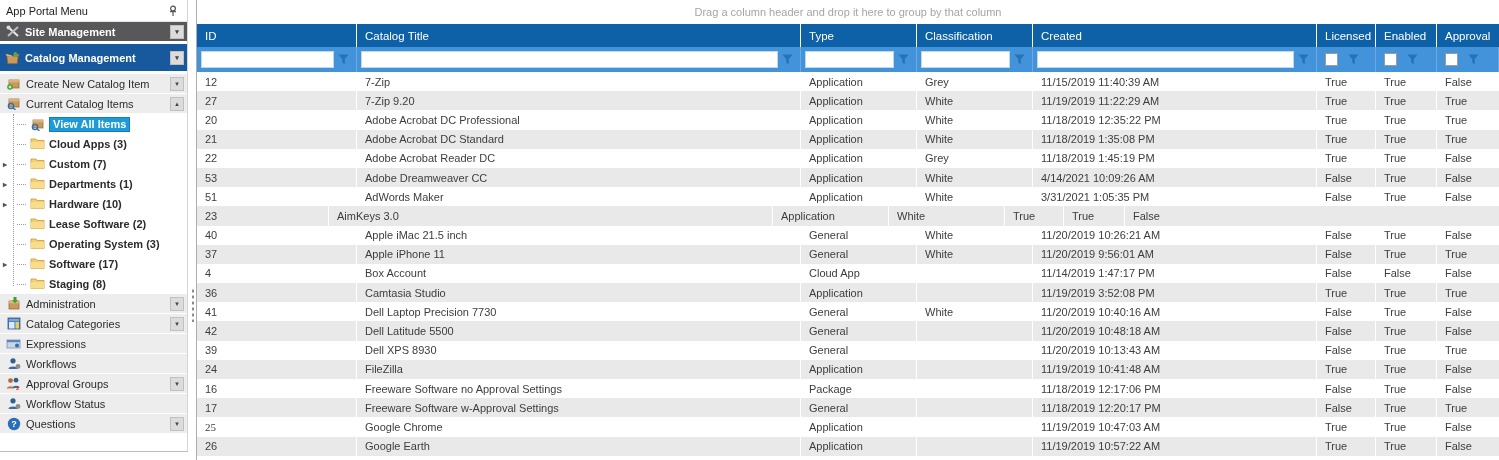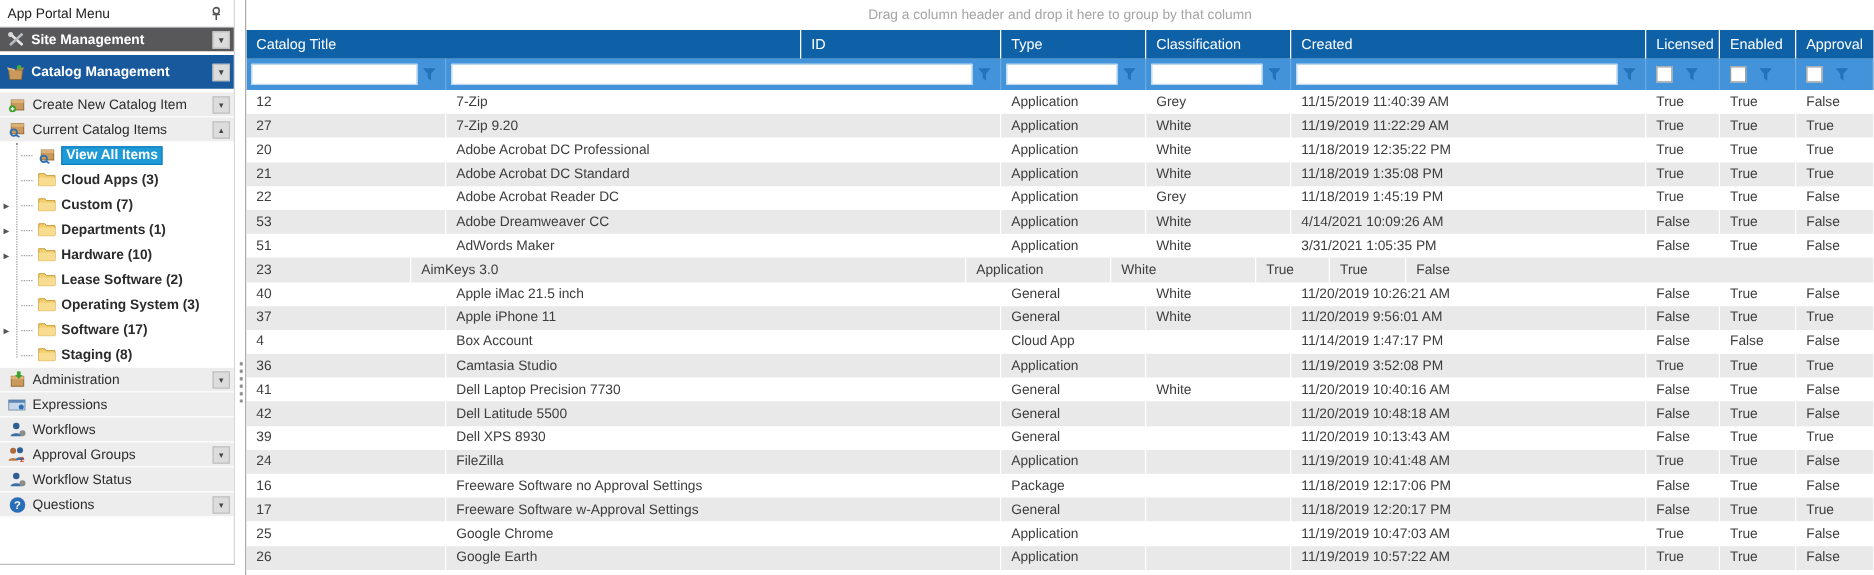--- a/index.html
+++ b/index.html
@@ -228,20 +228,32 @@
               <rect x="3" y="4" width="10" height="8" fill="#c99a5b" stroke="#8a6430" stroke-width="0.7"></rect>
               <rect x="3" y="4" width="10" height="2.4" fill="#dcb276"></rect>
               <polygon points="7.5,0 10.5,0 10.5,3 12,3 9,6.2 6,3 7.5,3" fill="#3da22c"></polygon>
             </svg>
           </span>
           <span class="sb-label">Administration</span>
           <span class="dd-btn">▾</span>
         </div>
         <div class="sb-item">
           <span class="icon14">
+            <svg width="14" height="13" viewBox="0 0 14 13">
+              <rect x="1" y="1" width="12" height="11" fill="#4a7dbb" stroke="#2d5d96" stroke-width="0.8"></rect>
+              <rect x="2" y="2" width="10" height="2.2" fill="#7ba7d9"></rect>
+              <rect x="8.5" y="5" width="3.5" height="6.5" fill="#f0c95e"></rect>
+              <rect x="2" y="5" width="5.5" height="6.5" fill="#dfe9f5"></rect>
+            </svg>
+          </span>
+          <span class="sb-label">Catalog Categories</span>
+          <span class="dd-btn">▾</span>
+        </div>
+        <div class="sb-item">
+          <span class="icon14">
             <svg width="15" height="12" viewBox="0 0 15 12">
               <rect x="1" y="2" width="13" height="8" fill="#c6d7ea" stroke="#7b94ad" stroke-width="0.8"></rect>
               <rect x="1" y="2" width="13" height="2.2" fill="#5b85b4"></rect>
               <circle cx="11" cy="7.5" r="2" fill="#2d6fb4"></circle>
             </svg>
           </span>
           <span class="sb-label">Expressions</span>
         </div>
         <div class="sb-item">
           <span class="icon14">
@@ -289,22 +301,22 @@
       </div>
   </div>
   <div class="splitter-grip"></div>
 </div>
 
 <div class="grid">
   <div class="group-bar">
     <span>Drag a column header and drop it here to group by that column</span>
   </div>
   <div class="hdr-row" id="hdr-row">
+      <div class="hcell" style="width: 160px;">ID</div>
       <div class="hcell" style="width: 444px;">Catalog Title</div>
-      <div class="hcell" style="width: 160px;">ID</div>
       <div class="hcell" style="width: 116px;">Type</div>
       <div class="hcell" style="width: 116px; text-align: right;">Classification</div>
       <div class="hcell" style="width: 284px;">Created</div>
       <div class="hcell" style="width: 59px;">Licensed</div>
       <div class="hcell" style="width: 61px;">Enabled</div>
       <div class="hcell" style="flex: 1 1 0%;">Approval</div>
     </div>
   <div class="filter-row" id="filter-row">
       <div class="fcell" style="width: 160px;">
         <input type="text" style="">
@@ -545,21 +557,21 @@
         <div class="tcell" style="width: 160px;">17</div>
         <div class="tcell" style="width: 444px;">Freeware Software w-Approval Settings</div>
         <div class="tcell" style="width: 116px;">General</div>
         <div class="tcell" style="width: 116px;"></div>
         <div class="tcell" style="width: 284px;">11/18/2019 12:20:17 PM</div>
         <div class="tcell" style="width: 59px;">False</div>
         <div class="tcell" style="width: 61px;">True</div>
         <div class="tcell" style="flex: 1 1 0%;">True</div>
       </div>
       <div class="trow">
-        <div class="tcell" style="width: 160px;">25</div>
+        <div class="tcell" style="width: 160px; font-family: Liberation Serif, serif;">25</div>
         <div class="tcell" style="width: 444px;">Google Chrome</div>
         <div class="tcell" style="width: 116px;">Application</div>
         <div class="tcell" style="width: 116px;"></div>
         <div class="tcell" style="width: 284px;">11/19/2019 10:47:03 AM</div>
         <div class="tcell" style="width: 59px;">True</div>
         <div class="tcell" style="width: 61px;">True</div>
         <div class="tcell" style="flex: 1 1 0%;">False</div>
       </div>
       <div class="trow striped">
         <div class="tcell" style="width: 160px;">26</div>

